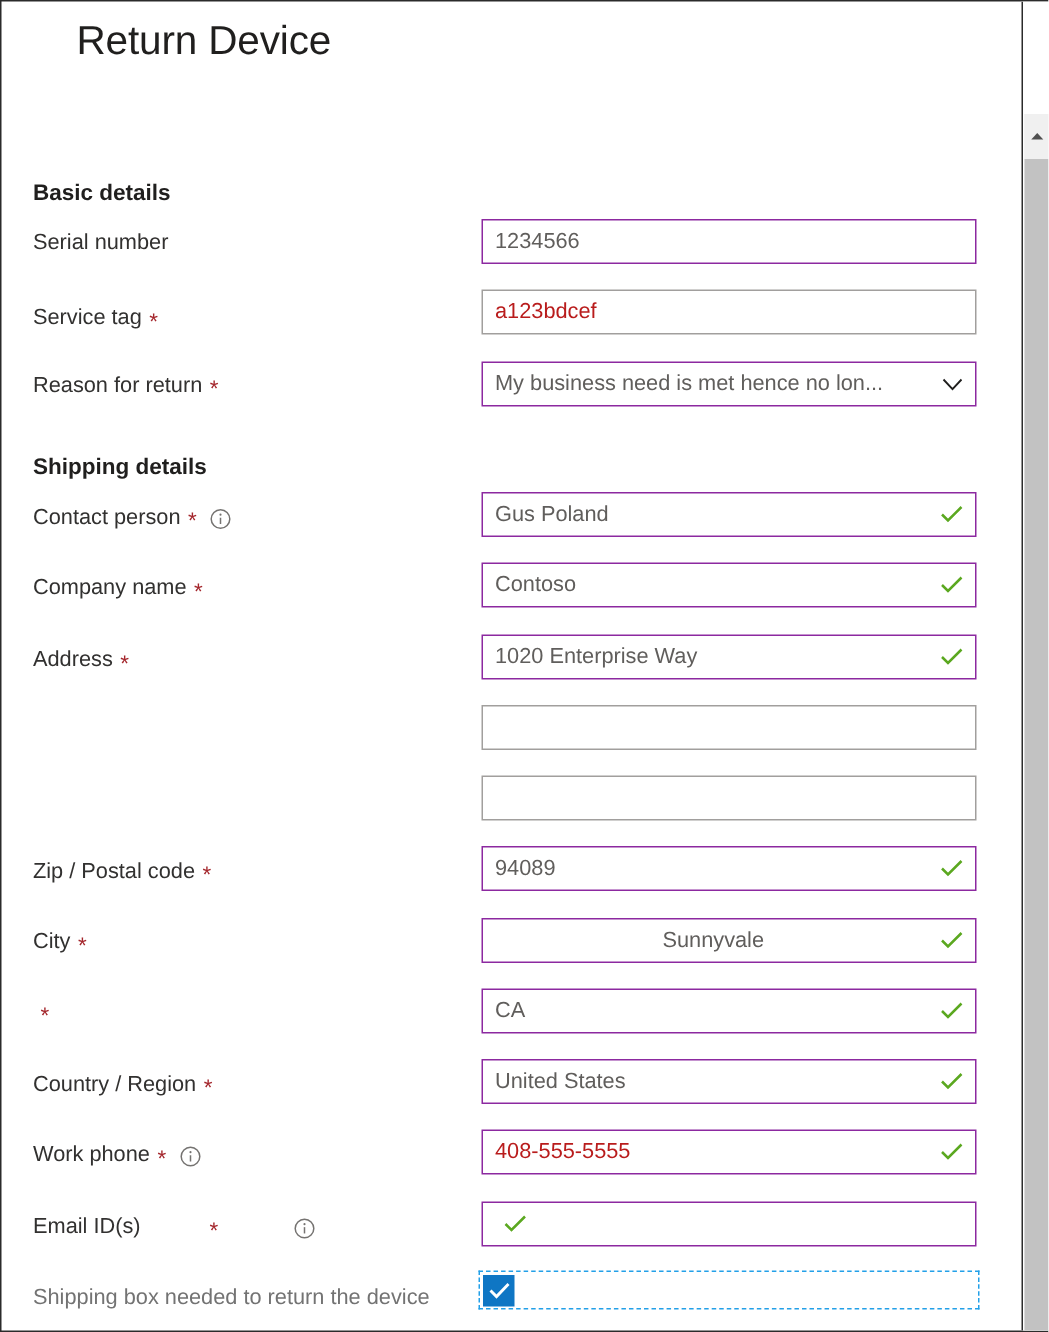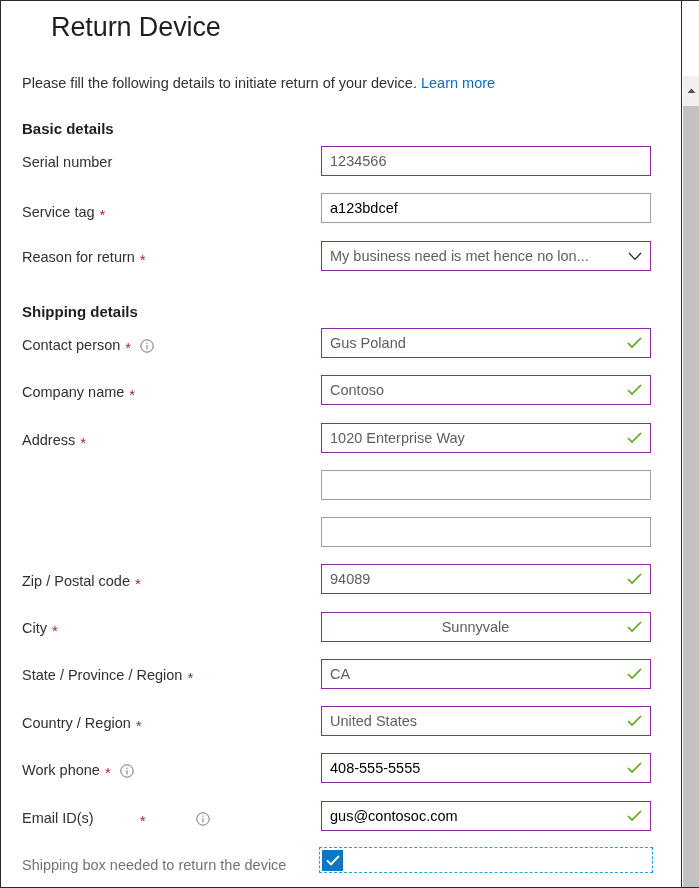--- a/index.html
+++ b/index.html
@@ -118,21 +118,21 @@
     background: #ffffff;
     border: 1px solid #a19f9d;
     display: flex;
     align-items: center;
     padding: 0 8px;
     cursor: text;
   }
   .input-box.accent { border: 1px solid #8a2be2; border-color: #8c29a0; }
   .input-box .val {
     font-size: 14.5px;
-    color: #000000;
+    color: #b91c1c;
     white-space: nowrap;
     overflow: hidden;
     text-overflow: ellipsis;
     flex: 1;
   }
   .input-box.muted .val { color: #605e5c; }
   .check-mark {
     margin-left: 6px;
     flex: 0 0 auto;
     display: flex;
@@ -230,24 +230,20 @@
 
   <div class="header">
     <div class="title">Return Device</div>
     <button class="close-btn" aria-label="Close">
       <svg width="17" height="17" viewBox="0 0 17 17" aria-hidden="true">
         <path d="M1.5 1.5 L15.5 15.5 M15.5 1.5 L1.5 15.5" stroke="#201f1e" stroke-width="1.3" fill="none"></path>
       </svg>
     </button>
   </div>
 
-  <div class="intro">
-    <span>Please fill the following details to initiate return of your device.</span>
-    <span class="link">Learn more</span>
-  </div>
 
   <div class="section-head" style="top:119px;">Basic details</div>
 
   <div class="field-label" style="top:151px;">
     <span>Serial number</span>
   </div>
   <div class="input-box accent muted" style="top:145px;">
     <span class="val">1234566</span>
   </div>
 
@@ -348,21 +344,20 @@
   <div class="input-box accent muted" style="top:611px;text-align:center;">
     <span class="val">Sunnyvale</span>
     <span class="check-mark">
       <svg width="15" height="12" viewBox="0 0 15 12" aria-hidden="true">
         <path d="M1 6 L5 10 L14 1" stroke="#5ba820" stroke-width="1.7" fill="none"></path>
       </svg>
     </span>
   </div>
 
   <div class="field-label" style="top:664px;">
-    <span>State / Province / Region</span>
     <span class="req">*</span>
   </div>
   <div class="input-box accent muted" style="top:658px;gap:32px;">
     <span class="val">CA</span>
     <span class="check-mark">
       <svg width="15" height="12" viewBox="0 0 15 12" aria-hidden="true">
         <path d="M1 6 L5 10 L14 1" stroke="#5ba820" stroke-width="1.7" fill="none"></path>
       </svg>
     </span>
   </div>
@@ -405,21 +400,20 @@
     <span class="req">*</span>
     <span class="info-icon">
       <svg width="14" height="14" viewBox="0 0 14 14" aria-hidden="true">
         <circle cx="7" cy="7" r="6.2" stroke="#757371" stroke-width="1" fill="none"></circle>
         <circle cx="7" cy="4.1" r="0.72" fill="#757371"></circle>
         <path d="M7 6.1 L7 10.3" stroke="#757371" stroke-width="1" fill="none"></path>
       </svg>
     </span>
   </div>
   <div class="input-box accent" style="top:800px;">
-    <span class="val">gus@contosoc.com</span>
     <span class="check-mark">
       <svg width="15" height="12" viewBox="0 0 15 12" aria-hidden="true">
         <path d="M1 6 L5 10 L14 1" stroke="#5ba820" stroke-width="1.7" fill="none"></path>
       </svg>
     </span>
   </div>
 
   <div class="cb-row">
     <span class="cb-label">Shipping box needed to return the device</span>
   </div>

